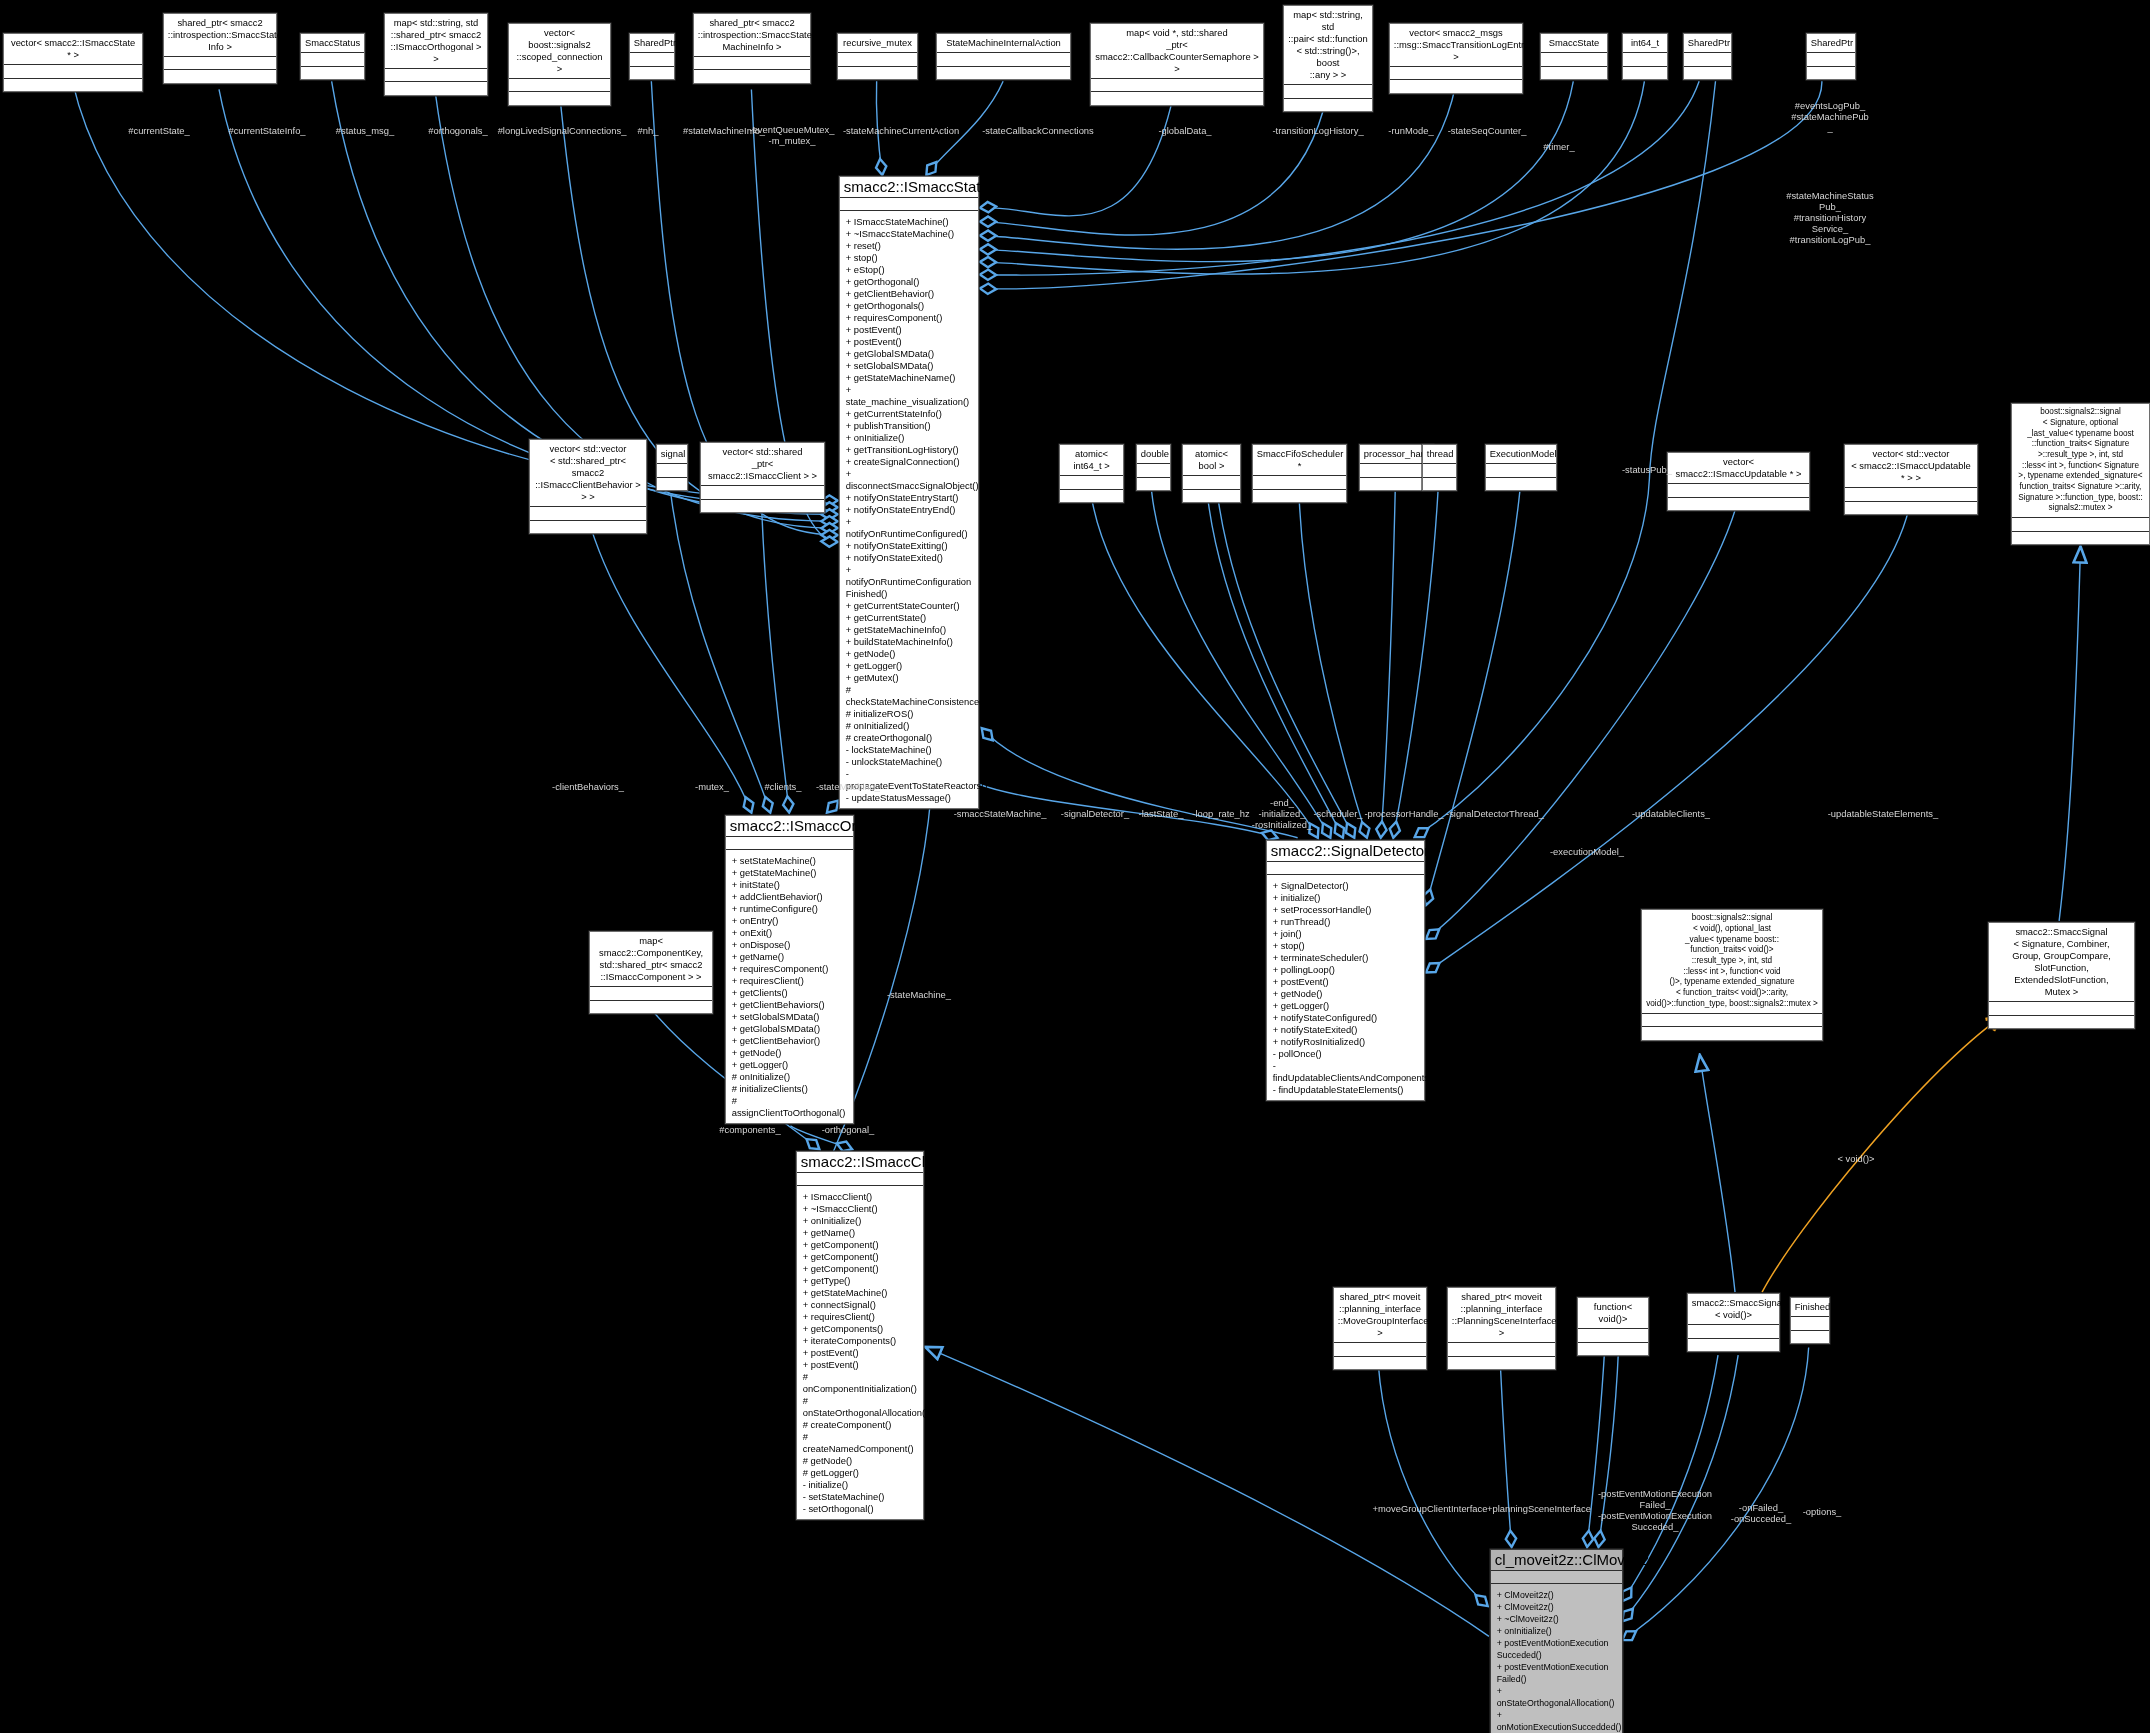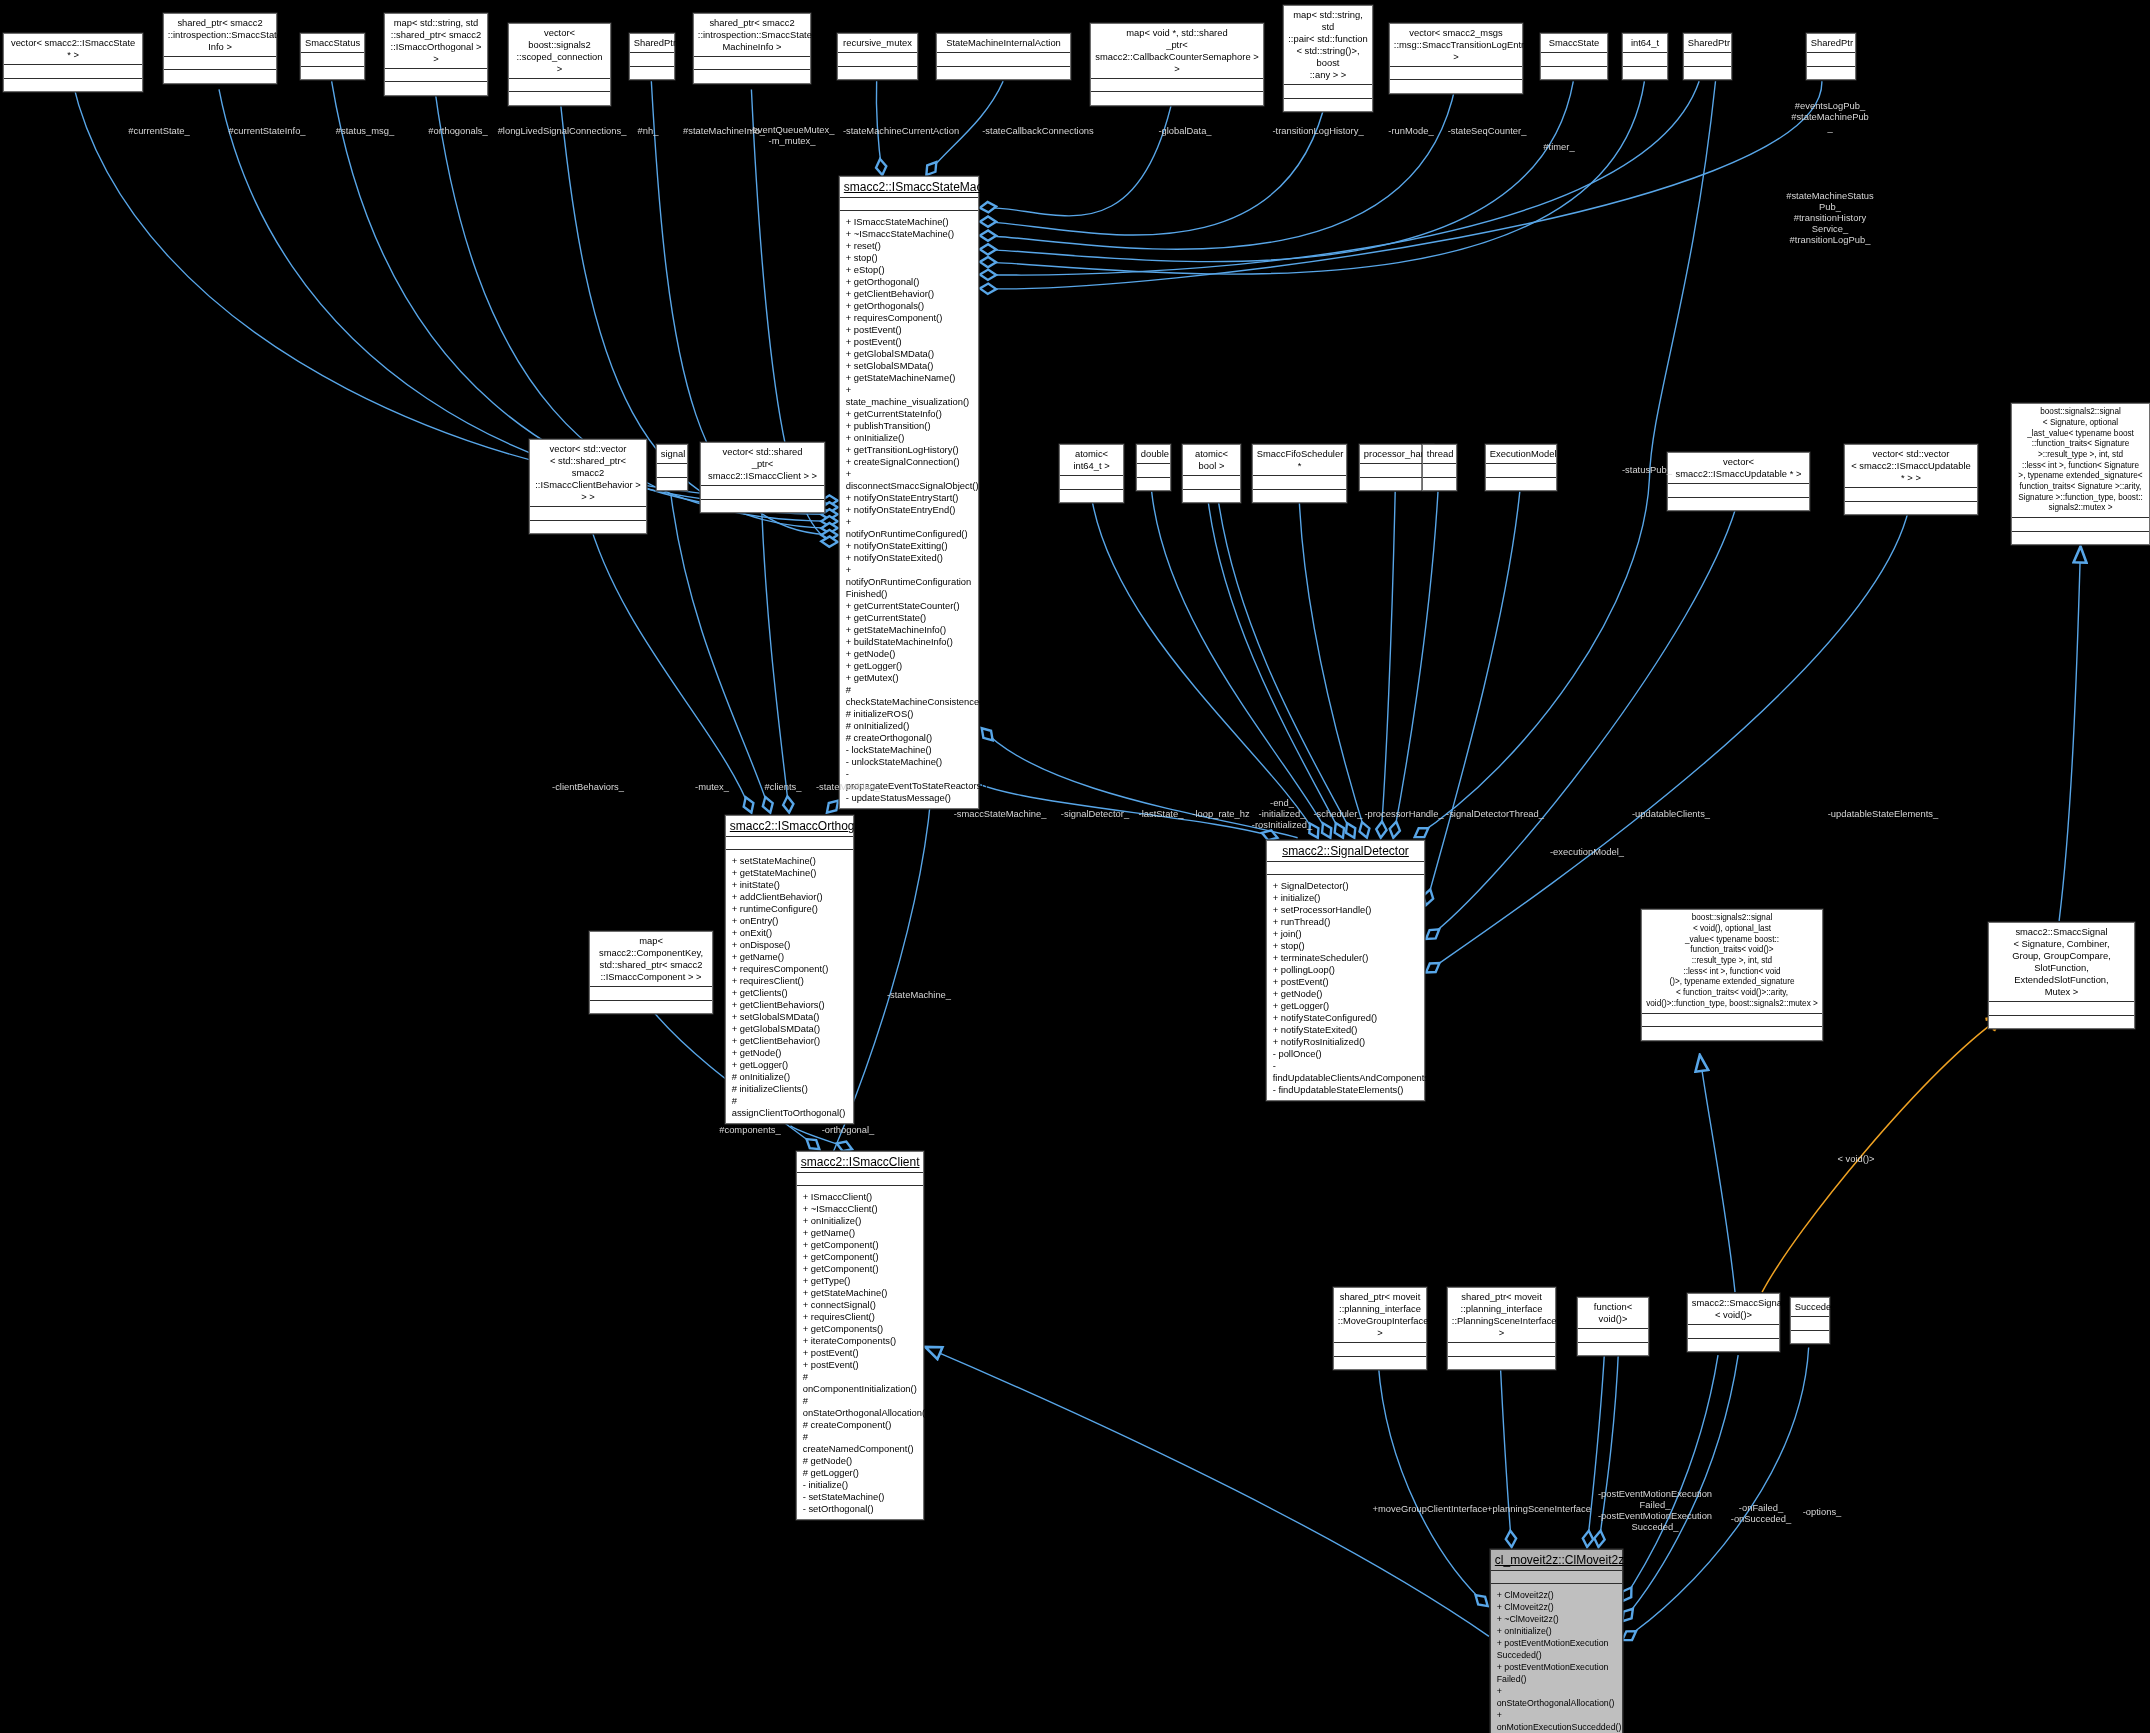--- a/index.html
+++ b/index.html
@@ -7,21 +7,21 @@
           font-family:"Liberation Sans",sans-serif;}
   svg.edges{position:absolute;left:0;top:0;z-index:1;}
   
   .tb{position:absolute;z-index:2;background:#fff;border:1.3px solid #6e6e6e;color:#000;
       box-shadow:0 0 0 0.6px #2b2b2b;}
   .tb-title{white-space:pre-line;text-align:center;font-size:9.4px;line-height:12px;padding:3.1px 3.8px;}
   .tb-s{height:12.6px;border-top:1.3px solid #2e2e2e;}
   
   .cb{position:absolute;z-index:2;background:#fff;border:1.3px solid #6e6e6e;color:#000;
       box-shadow:0 0 0 0.6px #2b2b2b;}
-  .cb-title{white-space:pre-line;text-align:center;font-size:12px;line-height:12px;padding:3.8px 3.8px;text-decoration:underline;}
+  .cb-title{white-space:pre-line;text-align:center;font-size:15px;line-height:12px;padding:3.8px 3.8px;}
   .cb-empty{height:12.6px;border-top:1.3px solid #2e2e2e;border-bottom:1.3px solid #2e2e2e;}
   .cb-methods{white-space:pre-line;font-size:9.4px;line-height:12px;padding:4.4px 3.8px 4.4px 5.7px;}
   
   .hl{background:#bfbfbf;border:1.3px solid #3c3c3c;}
   .hl .cb-title{background:#b2b2b2;}
   .hl .cb-methods{font-size:8.8px;line-height:12px;}
   .small-font .tb-title{font-size:8.2px;line-height:10.7px;}
   
   .lbl{position:absolute;z-index:3;transform:translate(-50%,-50%);color:#d6d6d6;font-size:9.4px;
        line-height:11px;white-space:pre-line;text-align:center;}
@@ -315,21 +315,21 @@
       <div class="tb-s"></div>
       <div class="tb-s"></div>
     </div>
 <div class="tb" style="left:1687px;top:1293px;width:91px">
       <div class="tb-title">smacc2::SmaccSignal
 &lt; void()&gt;</div>
       <div class="tb-s"></div>
       <div class="tb-s"></div>
     </div>
 <div class="tb" style="left:1790px;top:1297px;width:38px">
-      <div class="tb-title">Succeded</div>
+      <div class="tb-title">Finished</div>
       <div class="tb-s"></div>
       <div class="tb-s"></div>
     </div>
 
 <div class="cb" style="left:839px;top:176px;width:138px">
   <div class="cb-title">smacc2::ISmaccStateMachine</div>
   <div class="cb-empty"></div>
   <div class="cb-methods">+ ISmaccStateMachine()
 + ~ISmaccStateMachine()
 + reset()

